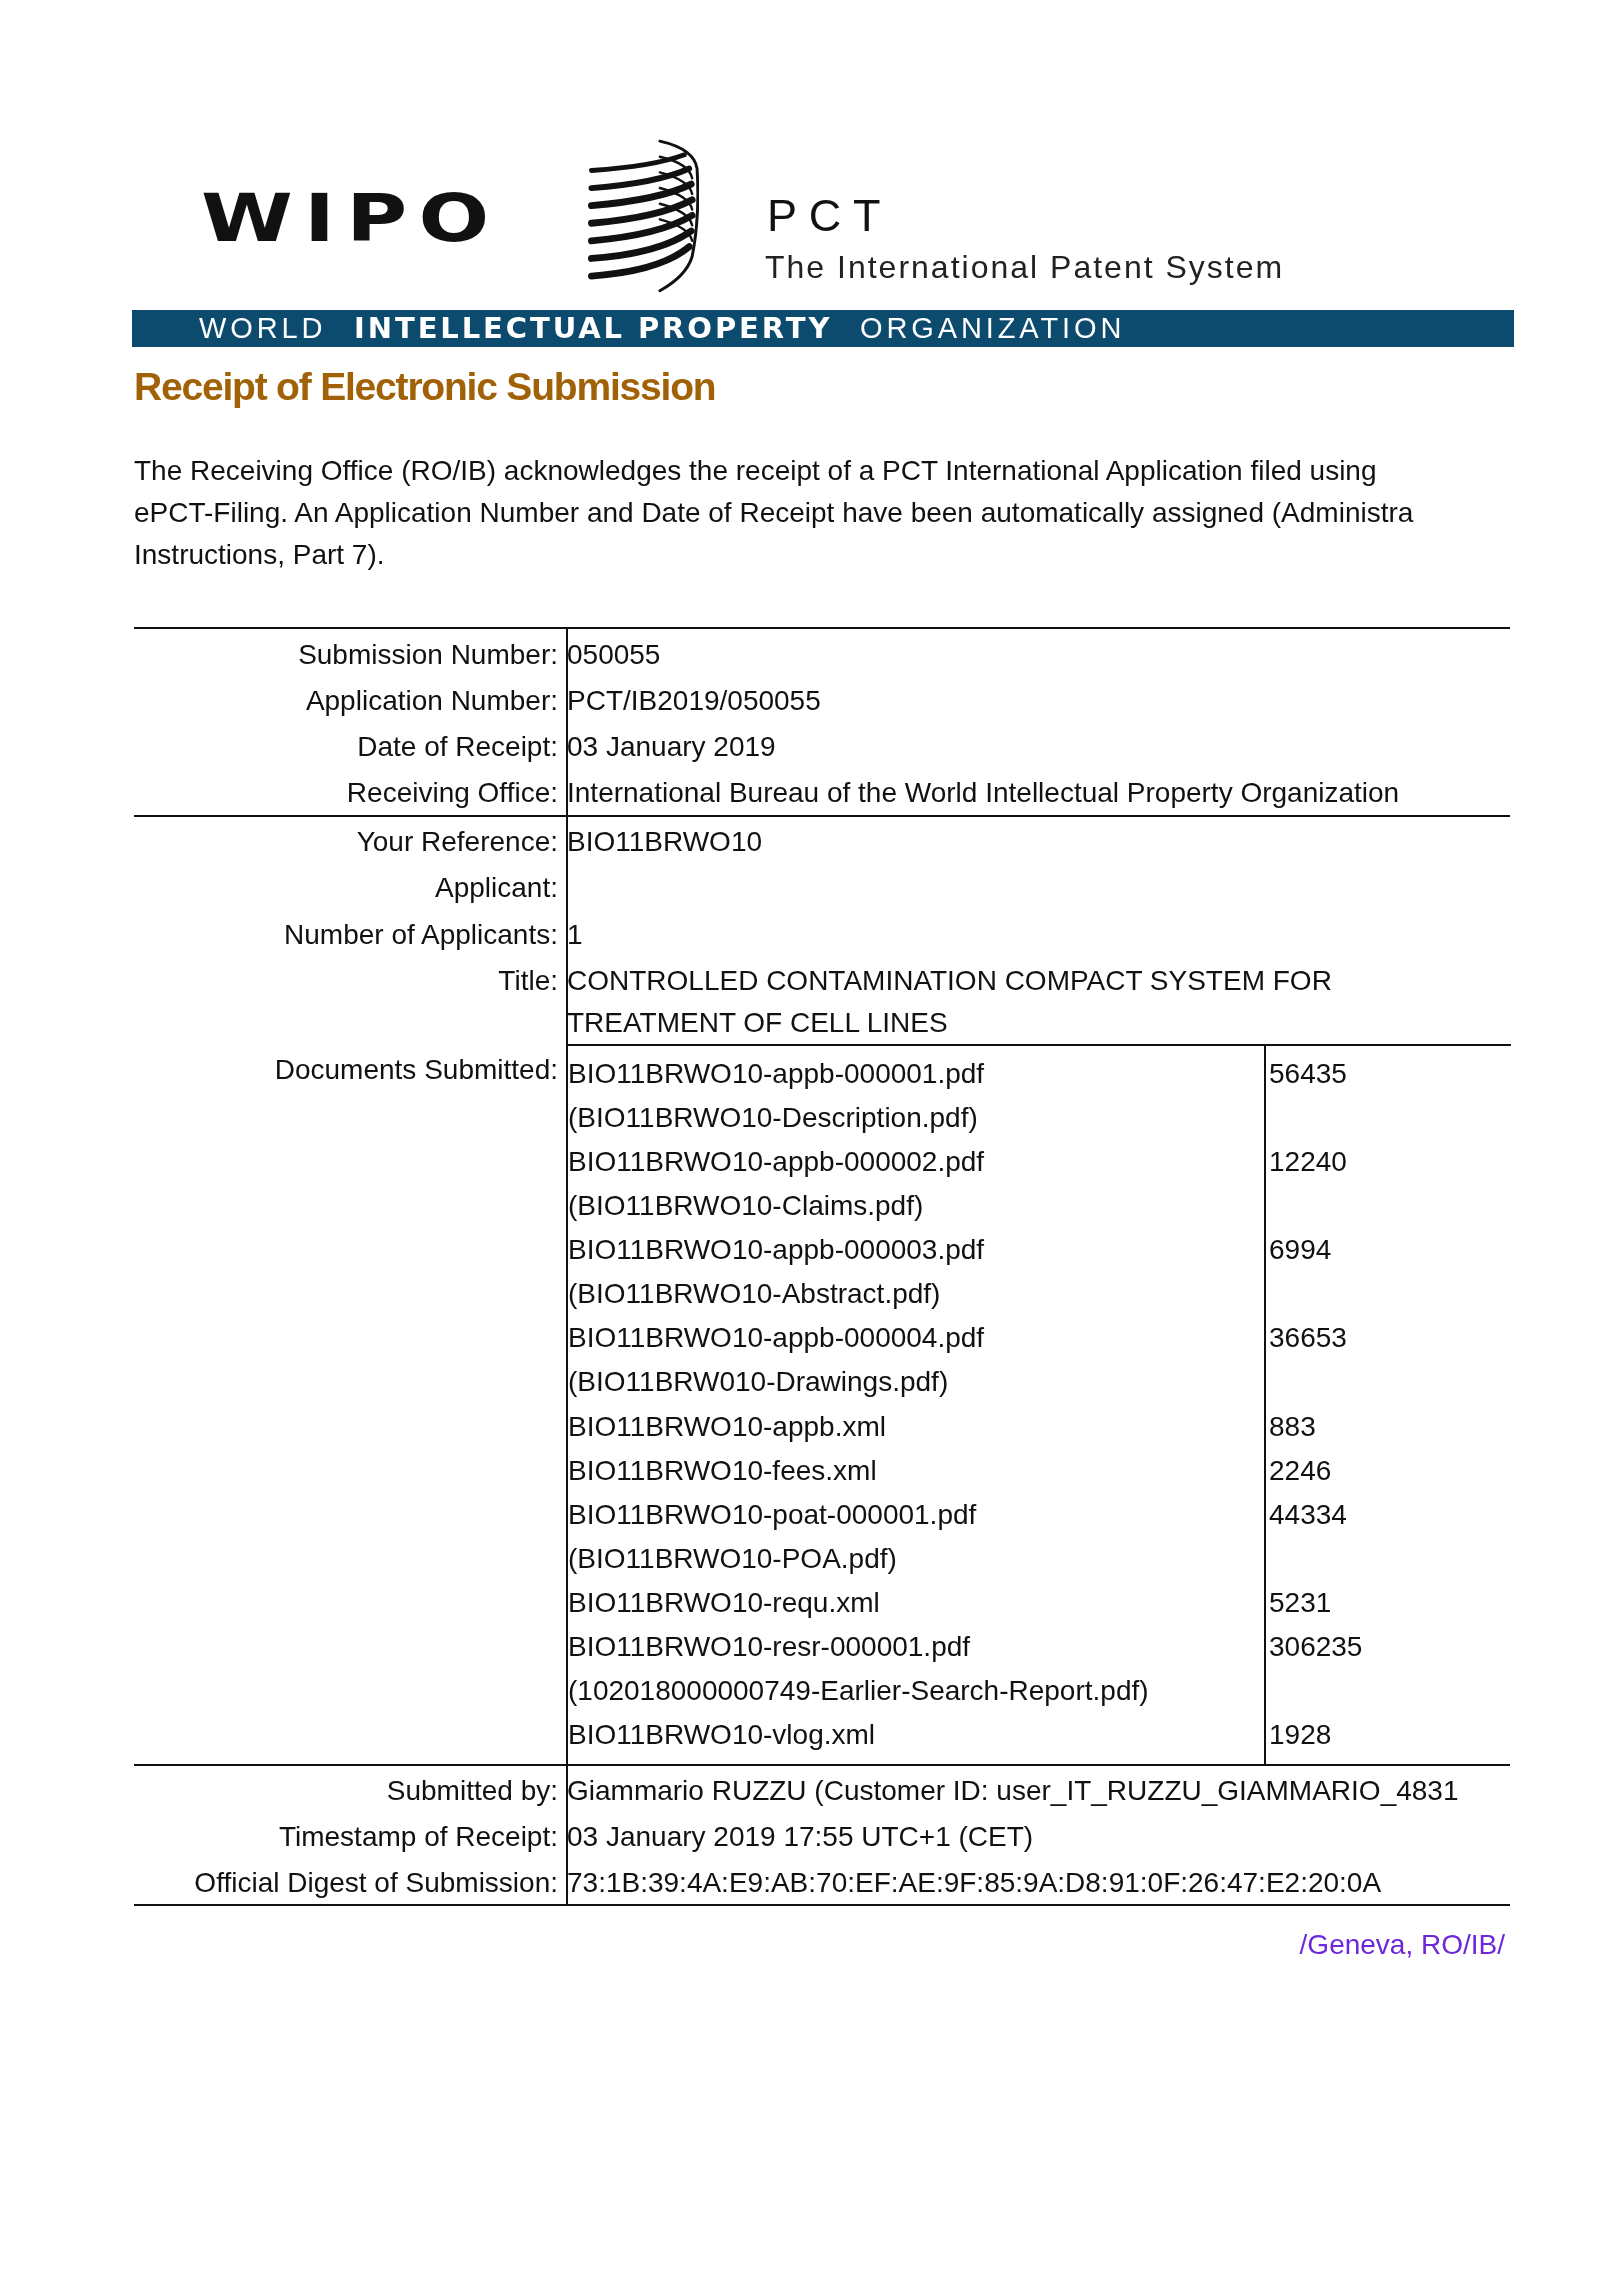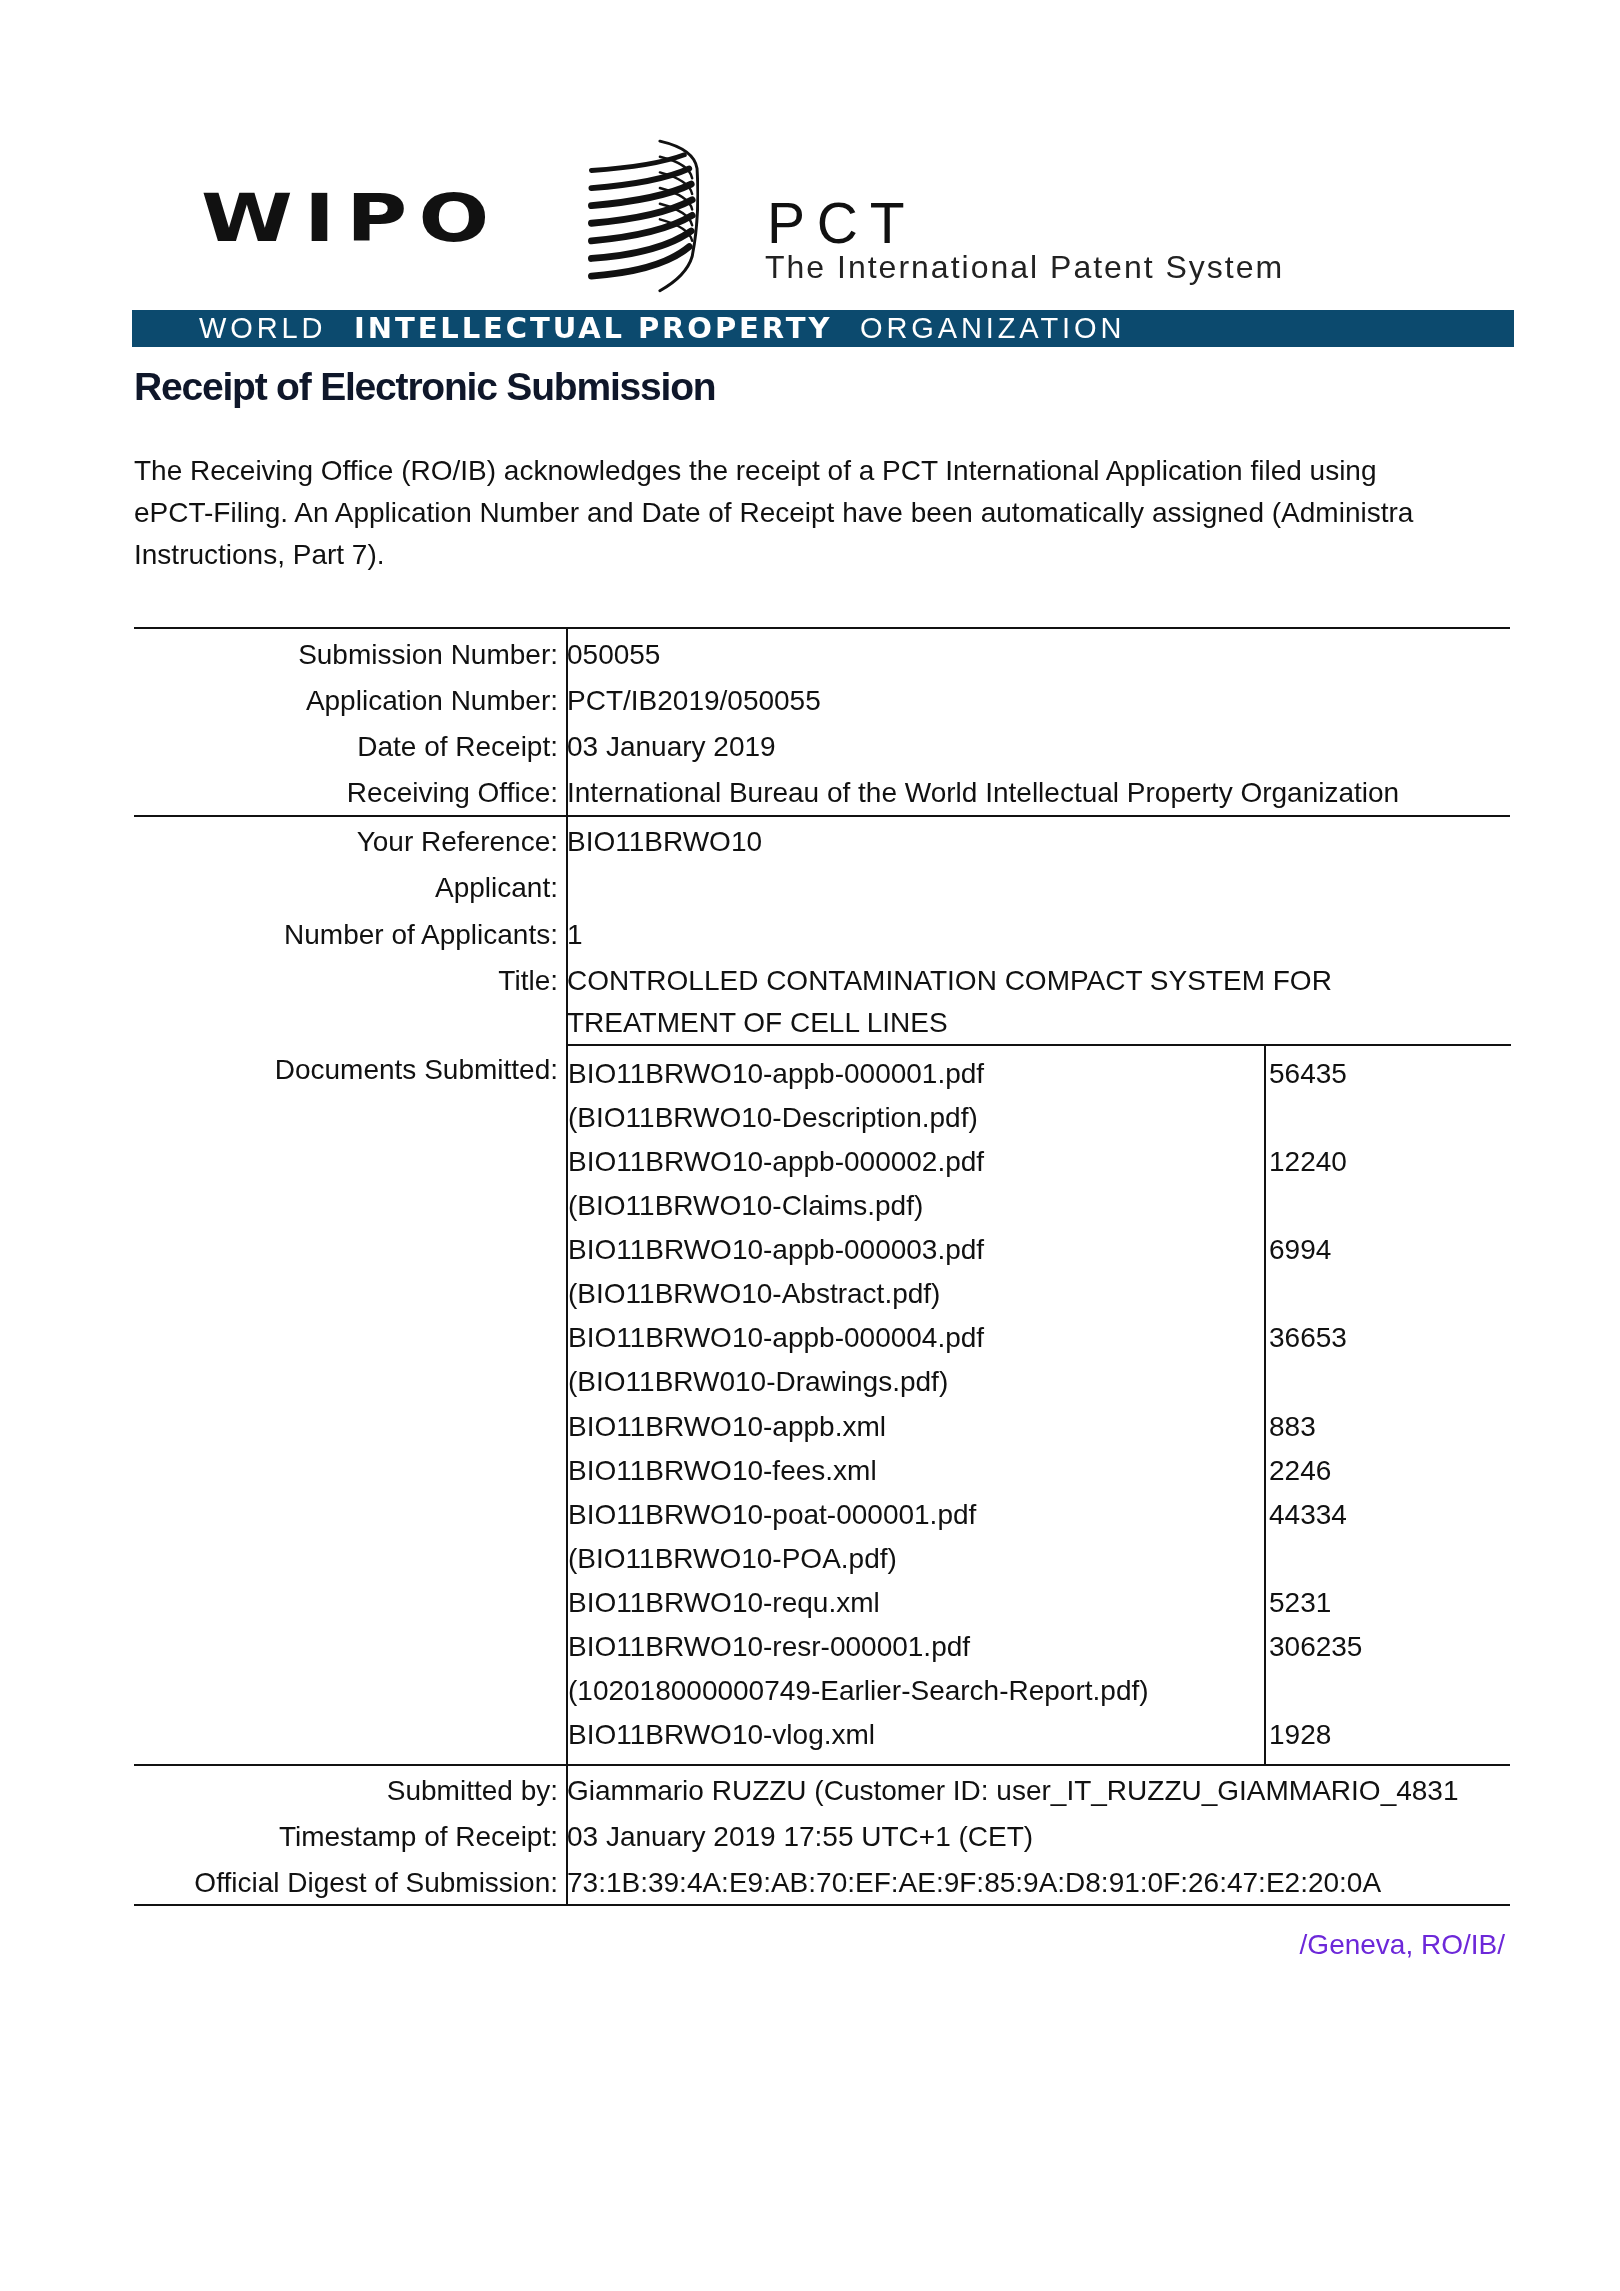--- a/index.html
+++ b/index.html
@@ -12,39 +12,39 @@
     
     .logo-wipo {
       position: absolute; left: 201px; top: 181px;
       font-family: "DejaVu Sans", sans-serif; font-weight: bold;
       font-size: 65px; letter-spacing: 8.8px; color: #111;
       transform: scaleX(1.28); transform-origin: left top;
     }
     .logo-globe { position: absolute; left: 567px; top: 129px; width: 132px; height: 167px; }
     .logo-pct {
       position: absolute; left: 767px; top: 190px;
-      font-size: 57px; letter-spacing: 11.8px; color: #111; font-weight: normal;
+      font-size: 45px; letter-spacing: 11.8px; color: #111; font-weight: normal;
     }
     .logo-tagline {
       position: absolute; left: 765px; top: 249px;
       font-size: 32px; letter-spacing: 2px; color: #222;
     }
     .banner {
       position: absolute; left: 132px; top: 310px; width: 1382px; height: 37px;
       background: #0c4a6e; color: #fff; overflow: hidden; white-space: nowrap;
       font-size: 29px; line-height: 37px; letter-spacing: 3.9px;
     }
     .banner span { display: inline-block; }
     .banner .b1 { margin-left: 67px; }
     .banner .bold { font-weight: bold; font-family: "DejaVu Sans", sans-serif; letter-spacing: 2.9px; }
 
     
     .doc-title {
       position: absolute; left: 134px; top: 365px;
-      font-size: 39px; font-weight: bold; letter-spacing: -1.2px; color: #0f172a;
+      font-size: 39px; font-weight: bold; letter-spacing: -1.2px; color: #a16207;
     }
     .intro {
       position: absolute; left: 134px; top: 450px; width: 1490px;
       font-size: 28px; line-height: 42px; color: #111; white-space: nowrap;
     }
     .intro div { white-space: nowrap; }
 
     
     .rule { position: absolute; left: 134px; width: 1376px; height: 2px; background: #111; }
     .vline { position: absolute; width: 2px; background: #111; }

